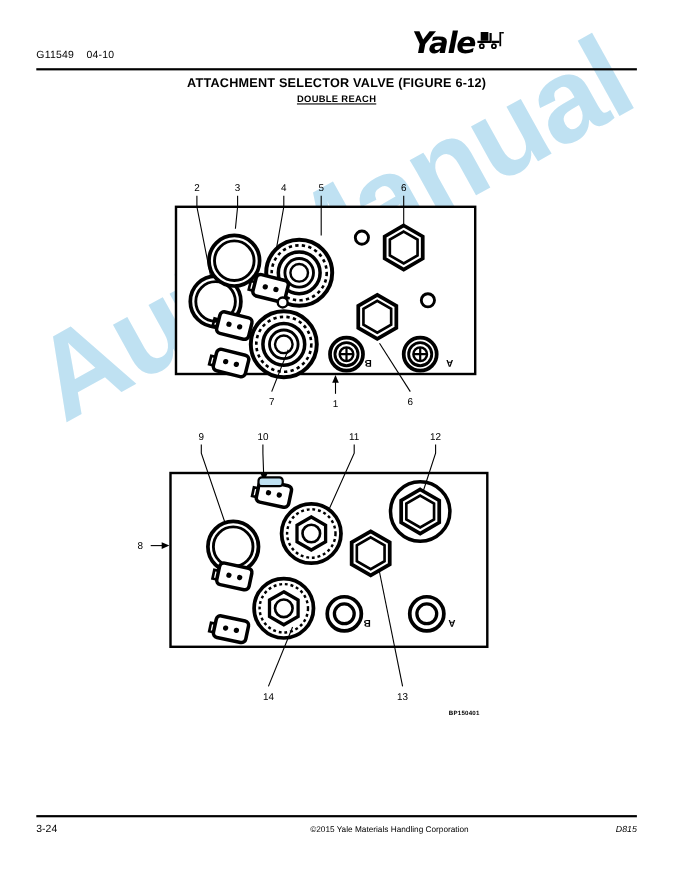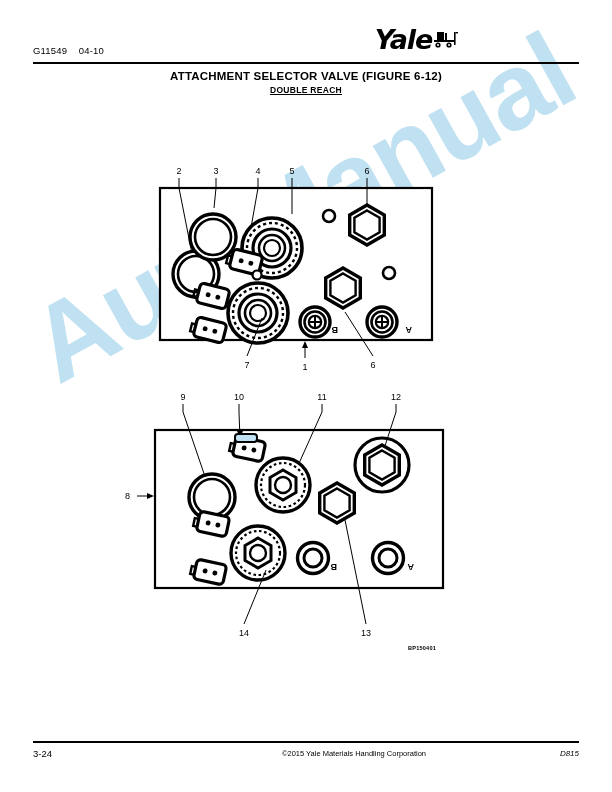--- a/index.html
+++ b/index.html
@@ -35,21 +35,21 @@
   #doc-code{
     position:absolute;left:33px;top:45px;
     font-size:9.5px;letter-spacing:.2px;
     white-space:pre;
   }
   #header-rule{
     position:absolute;left:33px;top:62px;width:546px;height:2.2px;background:#000;
   }
   #logo{
     position:absolute;right:33px;top:28px;
-    display:flex;align-items:center;gap:1px;
+    display:flex;align-items:flex-start;gap:1px;
   }
   #logo-text{
     font-family:"DejaVu Sans", sans-serif;
     font-size:27px;font-weight:bold;font-style:italic;
     letter-spacing:-1.2px;line-height:.9;
   }
   #logo-mark{margin-bottom:1px;}
 
   
   #title-block{position:absolute;left:0;top:70px;width:612px;text-align:center;z-index:10;}

